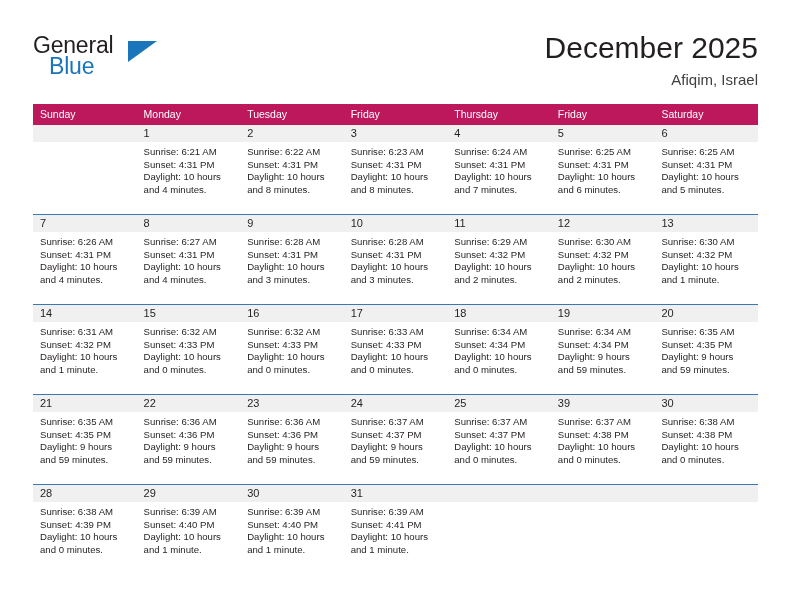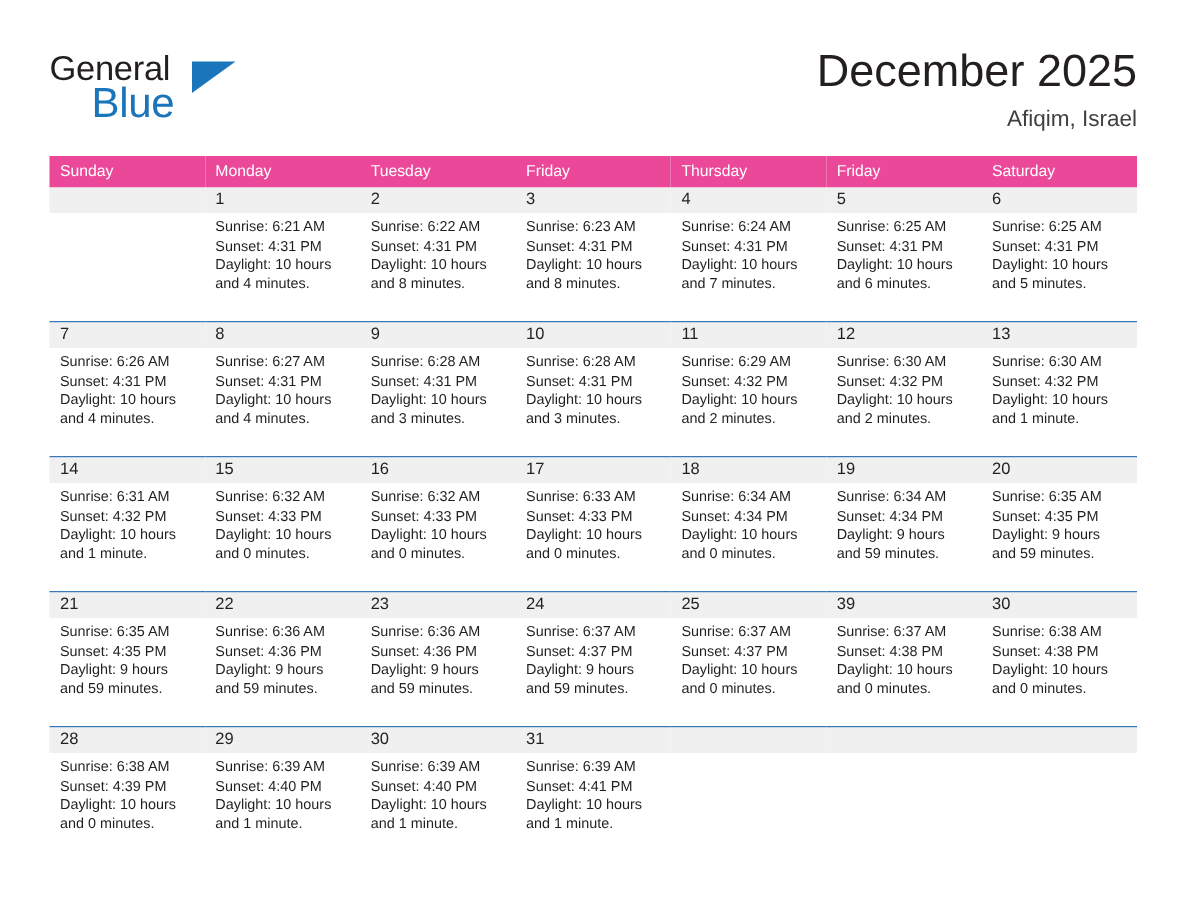--- a/index.html
+++ b/index.html
@@ -40,23 +40,23 @@
     position: absolute;
     left: 0;
     top: 0;
     font-size: 23px;
     letter-spacing: -0.2px;
     color: #231f20;
     font-family: "Liberation Sans", sans-serif;
   }
   .brand-blue {
     position: absolute;
-    left: 28px;
+    left: 16px;
     top: 21px;
-    font-size: 28px;
+    font-size: 23px;
     letter-spacing: -0.2px;
     color: #1b75bb;
     font-family: "Liberation Sans", sans-serif;
   }
   .brand-triangle {
     position: absolute;
     left: 95px;
     top: 9px;
     width: 0;
     height: 0;
@@ -90,21 +90,21 @@
     position: absolute;
     left: 33px;
     top: 104px;
     width: 725px;
     border-collapse: collapse;
     table-layout: fixed;
   }
   .calendar col { width: 103.571px; }
 
   .calendar thead th {
-    background: #ec4899;
+    background: #be185d;
     color: #ffffff;
     font-size: 10.5px;
     font-weight: normal;
     text-align: left;
     padding: 5px 0 5px 7px;
     height: 11px;
     line-height: 11px;
     border: none;
   }
 

